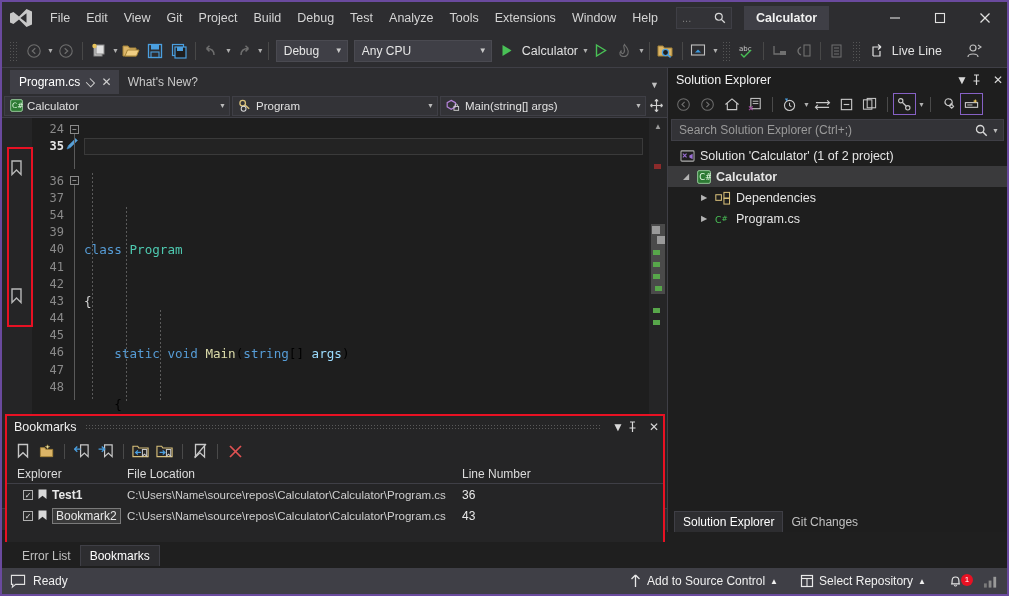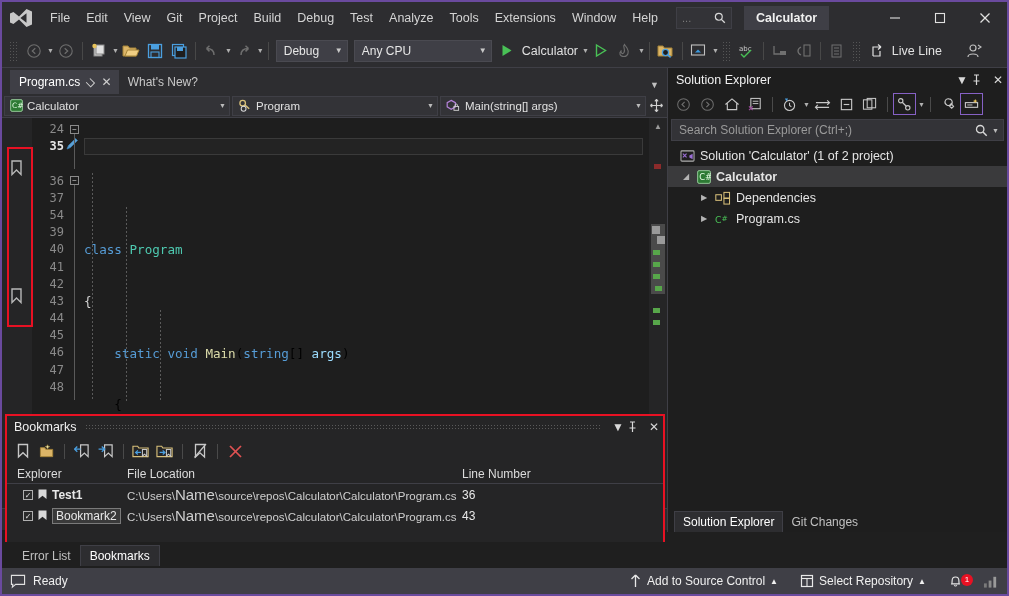--- a/index.html
+++ b/index.html
@@ -309,21 +309,21 @@
   .bm-row .c1{width:120px;padding-left:16px;display:flex;align-items:center;gap:5px;}
   .bm-row .c2{width:335px; font-size:11.5px;}
   .bm-row .c3{flex:1;}
   .bm-row .namebold{font-weight:bold;}
   .bm-row .nameedit{border:1px solid #7a7a7a; background:#3a3a3a; padding:0 3px;}
   .chk {
     width:10px;height:10px;border:1px solid #b0b0b0;background:#2b2b2b;
     font-size:8px;line-height:9px;text-align:center;color:#e0e0e0;
   }
   .pathdim { color:#cfcfcf; }
-  .pathdim .small { font-size:15px;text-align:right; }
+  .pathdim .small { font-size:11px;text-align:right; }
 
   
   .bottom-tabs {
     position:absolute; left:3px; top:540px; width:660px; height:24px;
     display:flex; align-items:flex-end; padding-left:8px;
     background:#1f1f1f; z-index:7;
   }
   .btab { height:21px; padding:0 9px; font-size:12px; color:#c0c0c0; display:flex;align-items:center;}
   .btab.active { background:#2d2d30; color:#ffffff; border:1px solid #3f3f46; border-bottom:none;}
 

